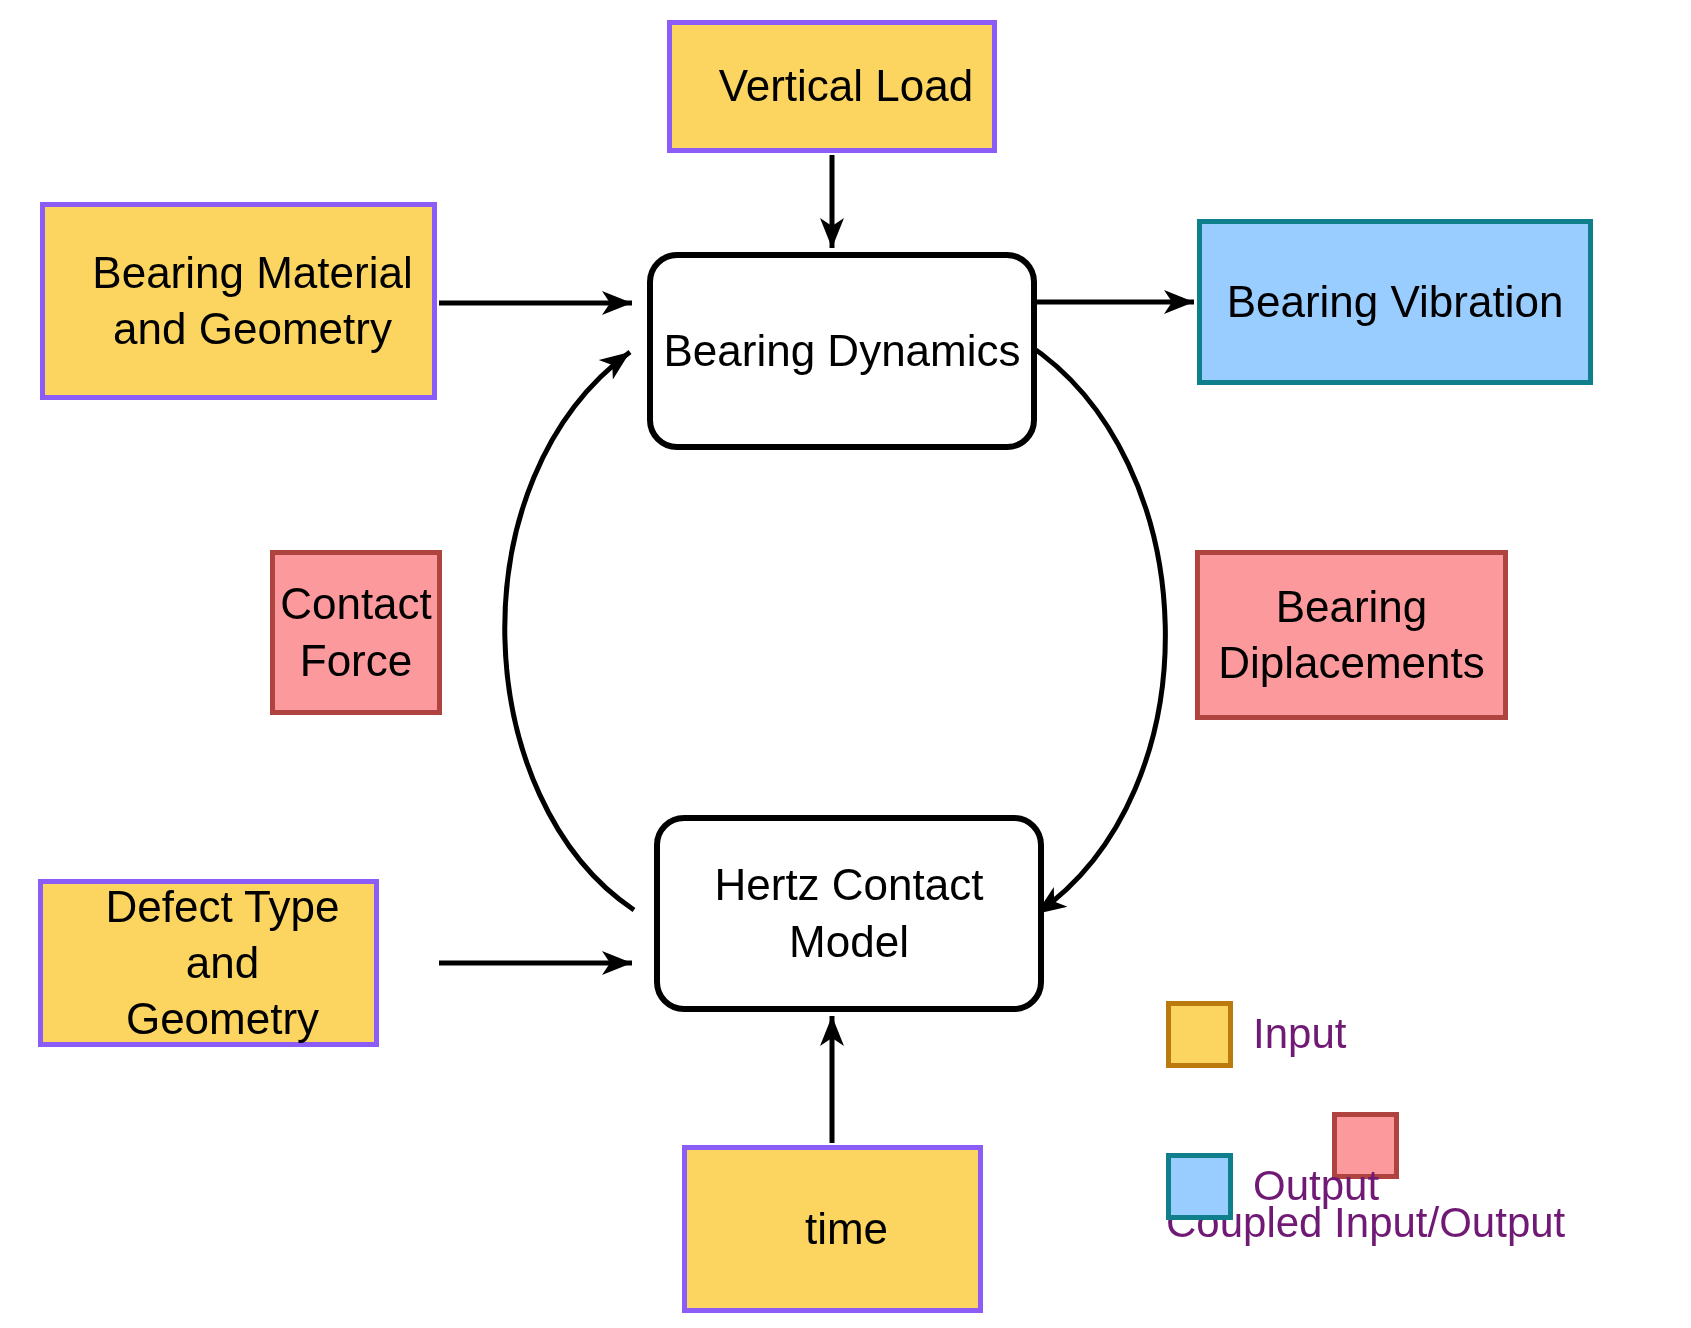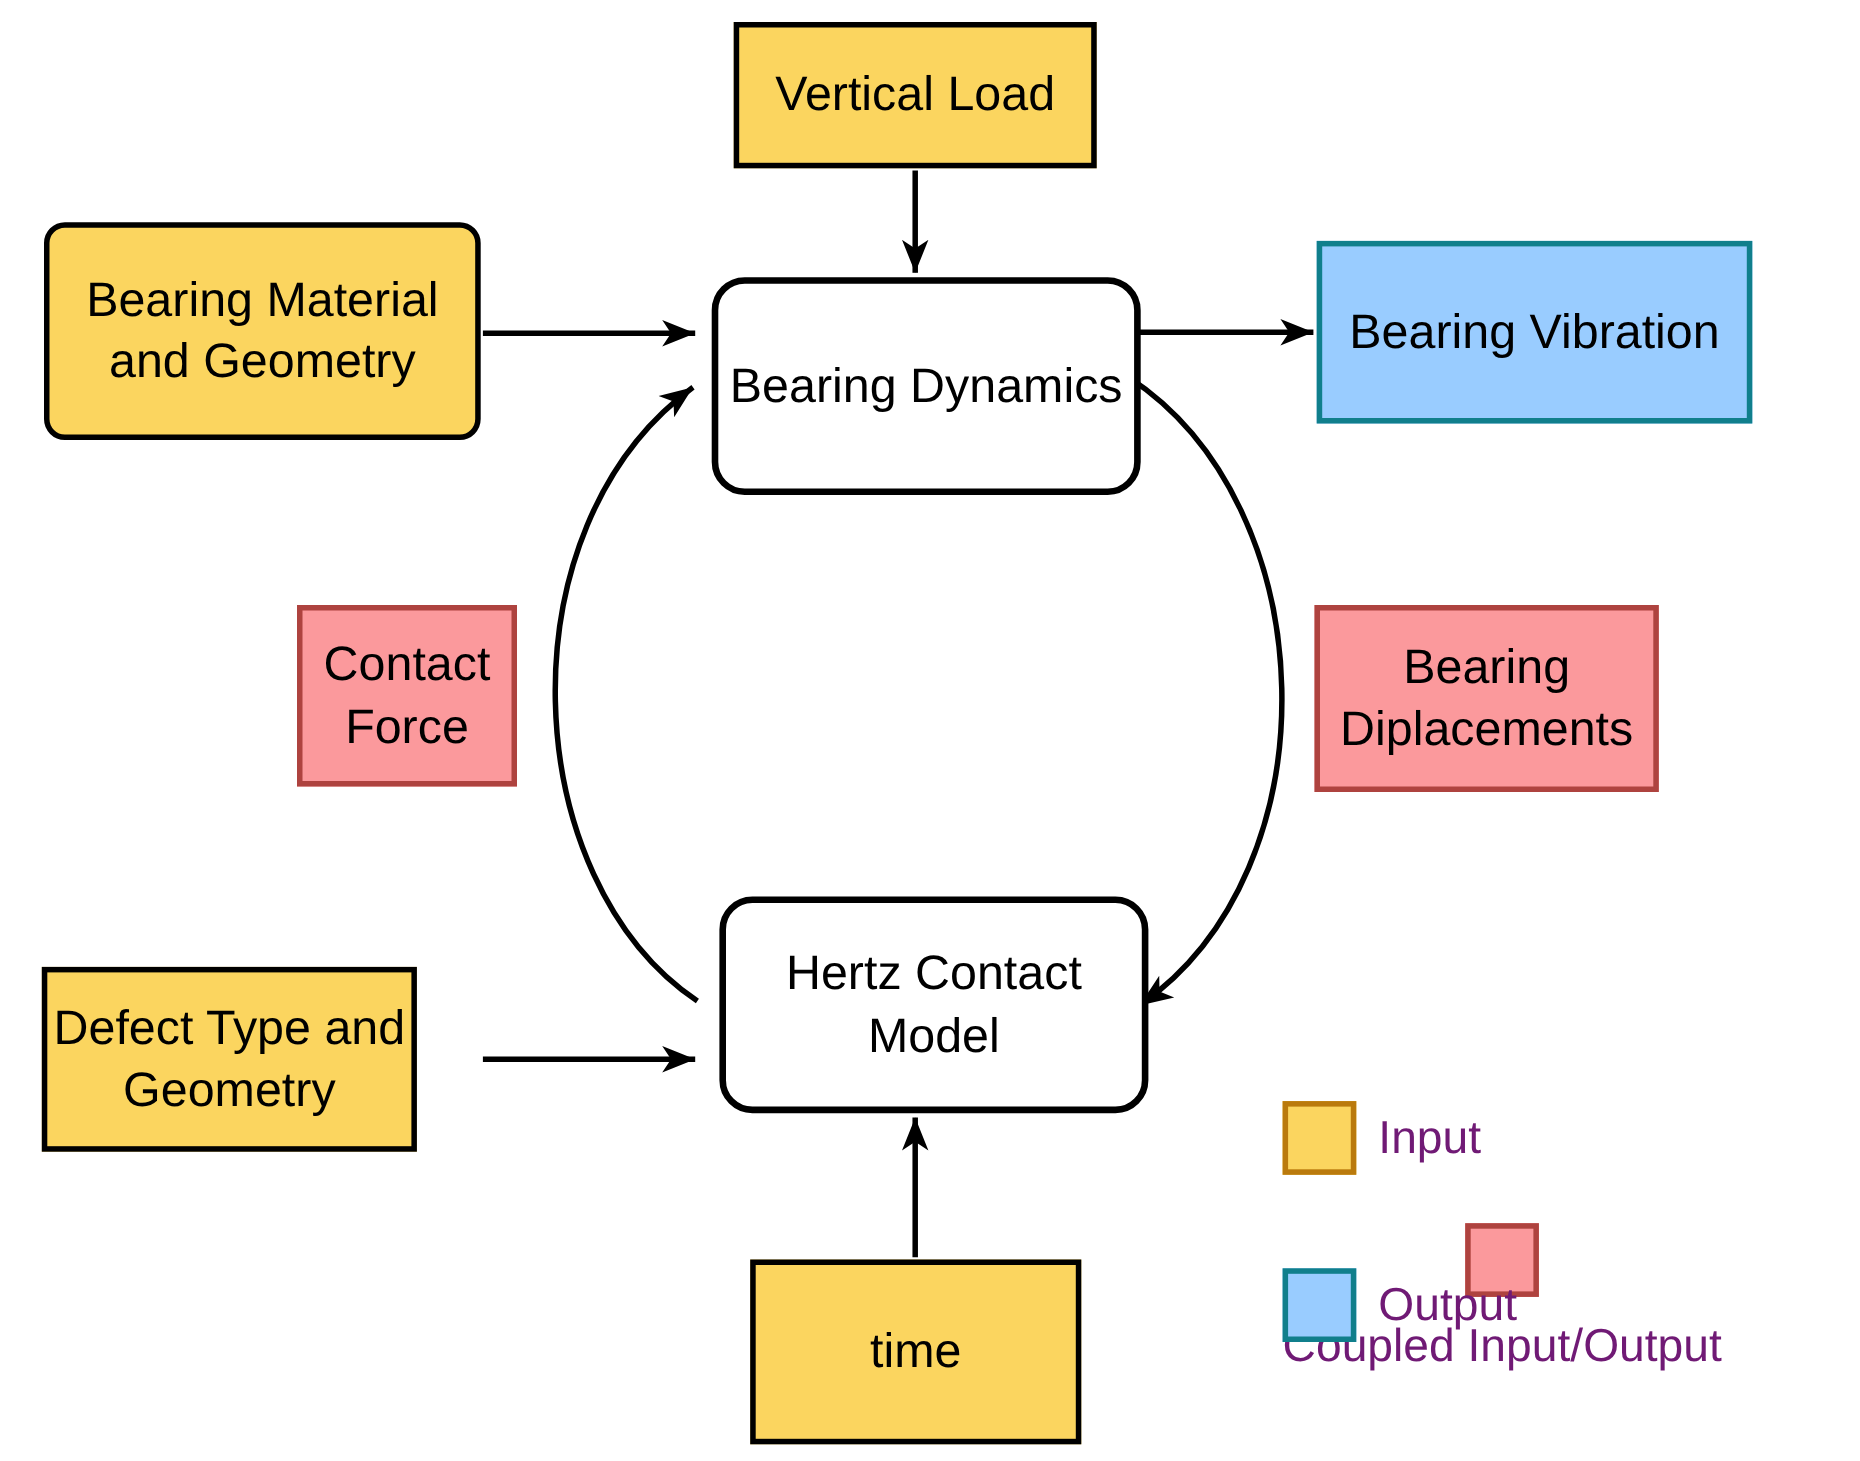--- a/index.html
+++ b/index.html
@@ -12,31 +12,31 @@
   }
   #arrow-layer{position:absolute;left:0;top:0;width:1691px;height:1328px;}
   .node{
     position:absolute;
     box-sizing:border-box;
     display:flex;align-items:center;justify-content:center;
     text-align:center;
     font-size:44px;line-height:1.28;color:#000000;
     white-space:pre-line;
   }
-  .node.yellow{background:#FBD55F;border:5px solid #000000;}
+  .node.yellow{background:#FBD55F;border:5px solid #8b5cf6;padding-left:28px;}
   .node.pink{background:#FB999C;border:5px solid #AE433F;}
   .node.blue{background:#99CCFF;border:5px solid #107F8C;}
   .node.white{background:#ffffff;border:6px solid #000000;border-radius:30px;margin-left:12px;}
 
   
   #n-vertical-load     {left:667px;top:20px;  width:330px;height:133px;}
-  #n-bearing-material  {left:40px; top:202px; width:397px;height:198px;border-radius:19px;}
+  #n-bearing-material  {left:40px; top:202px; width:397px;height:198px;}
   #n-bearing-dynamics  {left:635px;top:252px; width:390px;height:198px;}
   #n-bearing-vibration {left:1197px;top:219px;width:396px;height:166px;}
-  #n-contact-force     {left:270px;top:550px; width:200px;height:165px;}
+  #n-contact-force     {left:270px;top:550px; width:172px;height:165px;}
   #n-bearing-displ     {left:1195px;top:550px;width:313px;height:170px;}
   #n-hertz-contact     {left:642px;top:815px; width:390px;height:197px;}
   #n-defect-type       {left:38px; top:879px; width:341px;height:168px;}
   #n-time              {left:682px;top:1145px;width:301px;height:168px;}
 
   
   .legend-row{
     position:absolute;left:1166px;height:68px;
     display:flex;align-items:center;gap:20px;
   }

